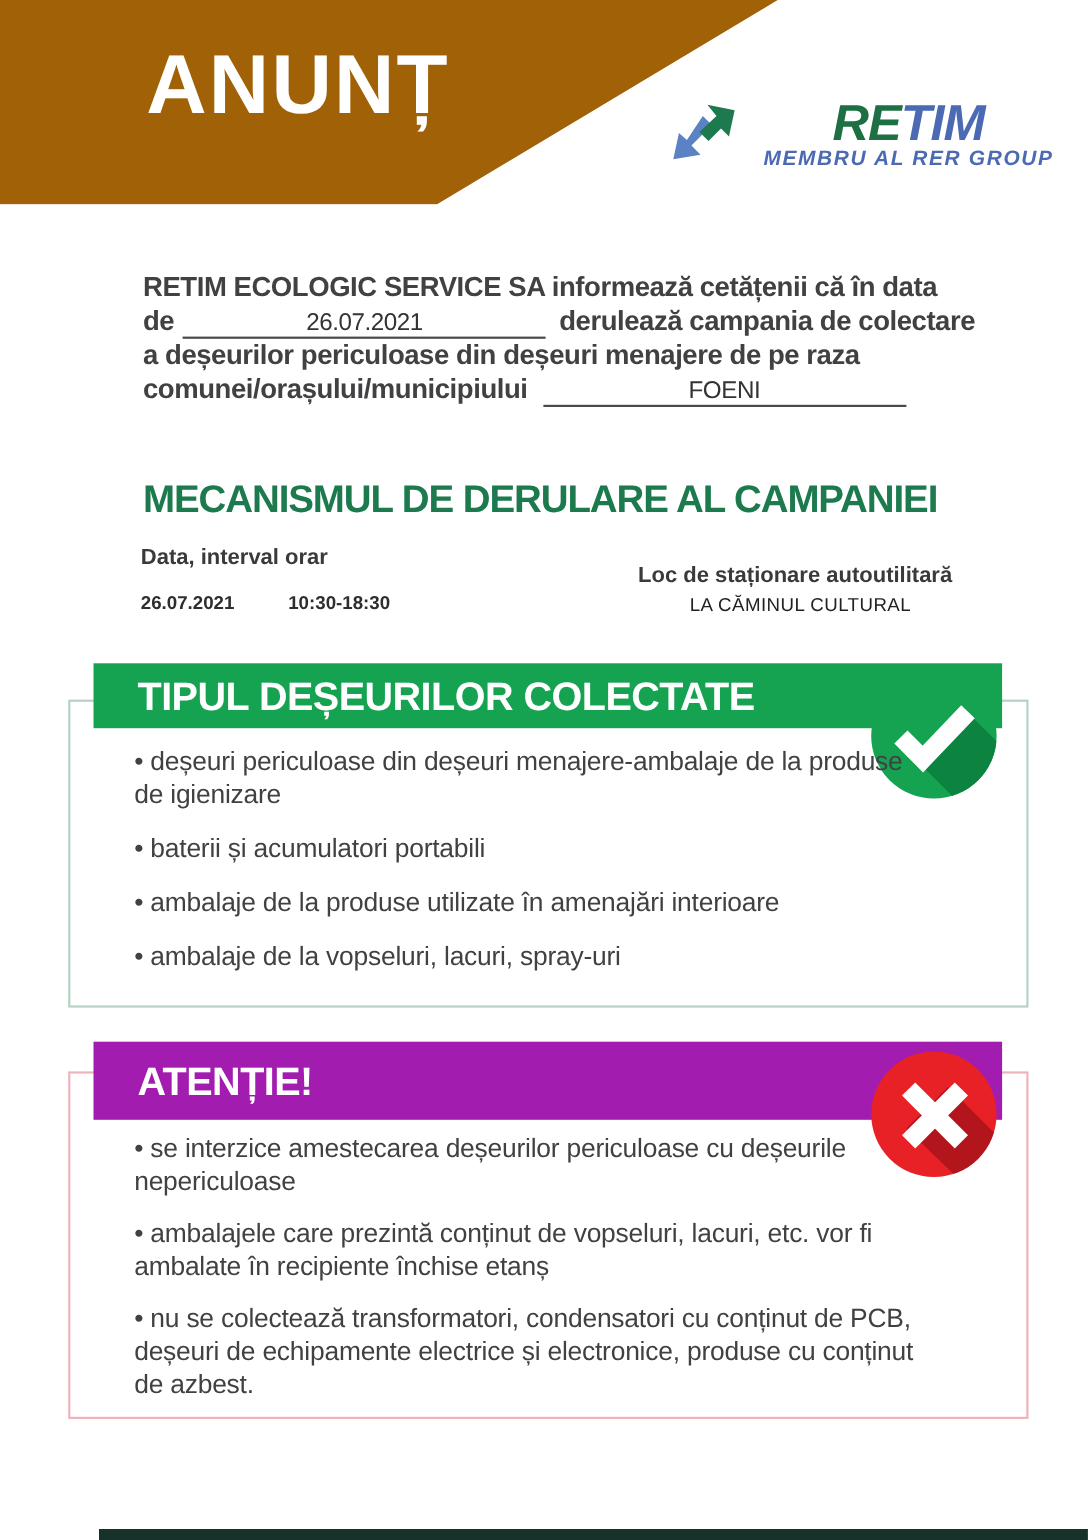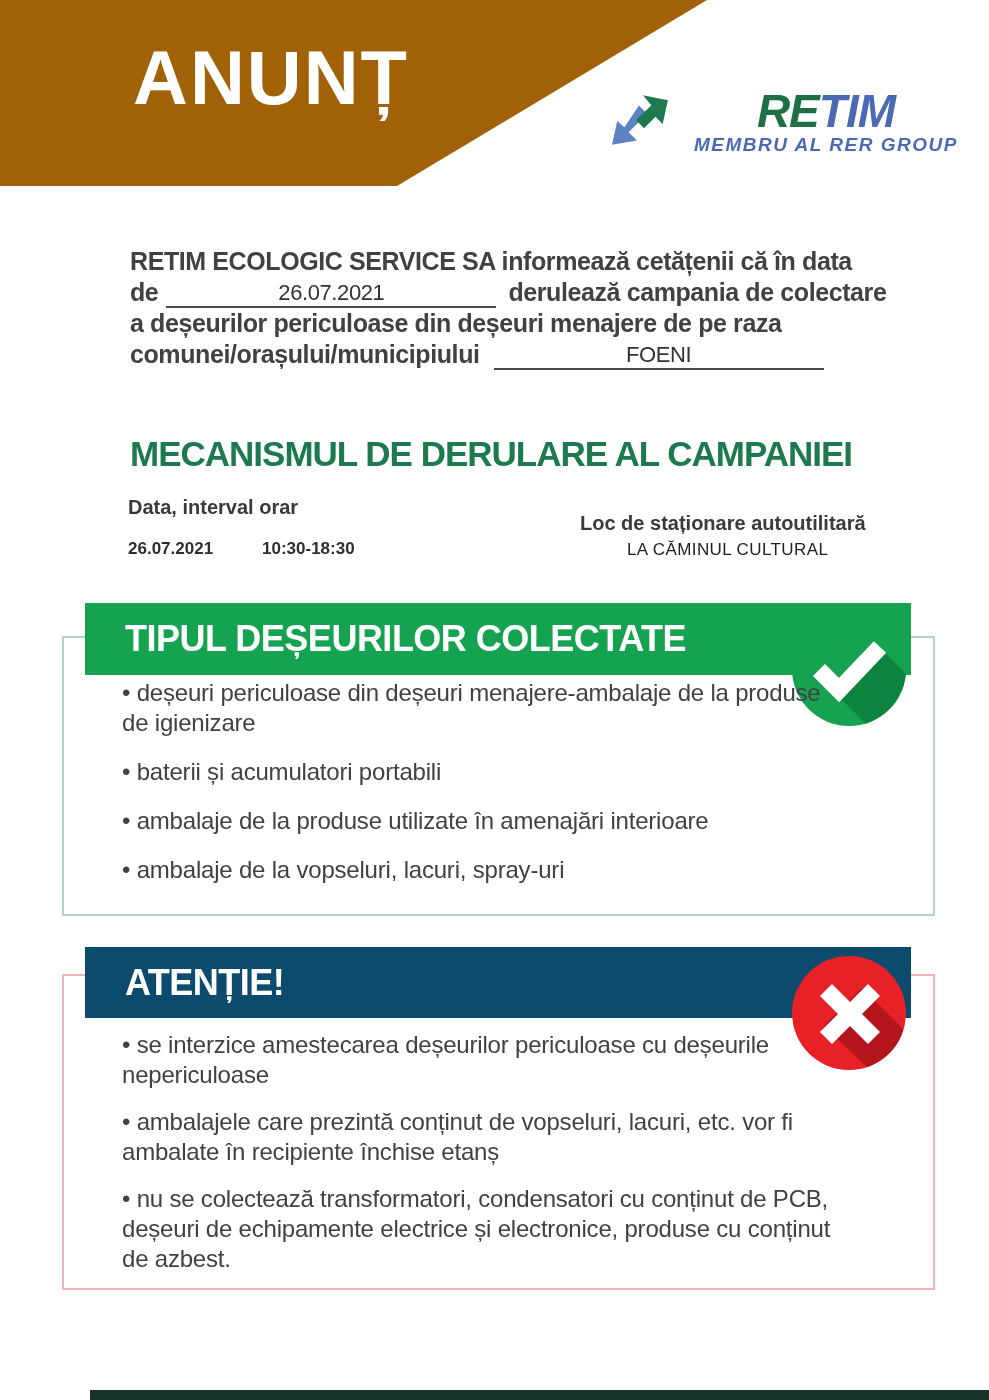--- a/index.html
+++ b/index.html
@@ -40,22 +40,22 @@
   .sched-h.c2{left:580px;top:512px;}
   .sched-v{position:absolute;font-size:17px;font-weight:600;color:#2e2e30;}
   .sched-v.date{left:128px;top:539px;}
   .sched-v.time{left:262px;top:539px;}
   .sched-v.place{left:627px;top:540px;font-size:17px;font-weight:400;letter-spacing:0.4px;color:#222;}
   
   .box{position:absolute;background:#fff;}
   .box.green{left:62px;top:636px;width:869px;height:276px;border:2px solid #b5d2c3;}
   .box.red{left:62px;top:974px;width:869px;height:312px;border:2px solid #eeb4bb;}
   .band{position:absolute;color:#fff;font-weight:bold;}
-  .band.green{left:85px;top:603px;width:826px;height:72px;background:#15a351;}
-  .band.red{left:85px;top:947px;width:826px;height:71px;background:#0c4a6e;}
+  .band.green{left:85px;top:603px;width:826px;height:59px;background:#15a351;}
+  .band.red{left:85px;top:947px;width:826px;height:71px;background:#a21caf;}
   .band-label{position:absolute;left:40px;top:0;bottom:0;display:flex;align-items:center;
               font-size:36px;letter-spacing:-0.5px;white-space:nowrap;}
   .badge{position:absolute;width:114px;height:114px;border-radius:50%;overflow:hidden;}
   .badge.check{left:792px;top:612px;background:#15a351;}
   .badge.cross{left:792px;top:956px;background:#e82127;}
   .badge svg{display:block;width:114px;height:114px;}
   
   .list{position:absolute;font-size:24px;line-height:30px;color:#414144;letter-spacing:-0.2px;}
   .list.green{left:122px;top:678px;width:728px;}
   .list.red{left:122px;top:1030px;width:738px;}

